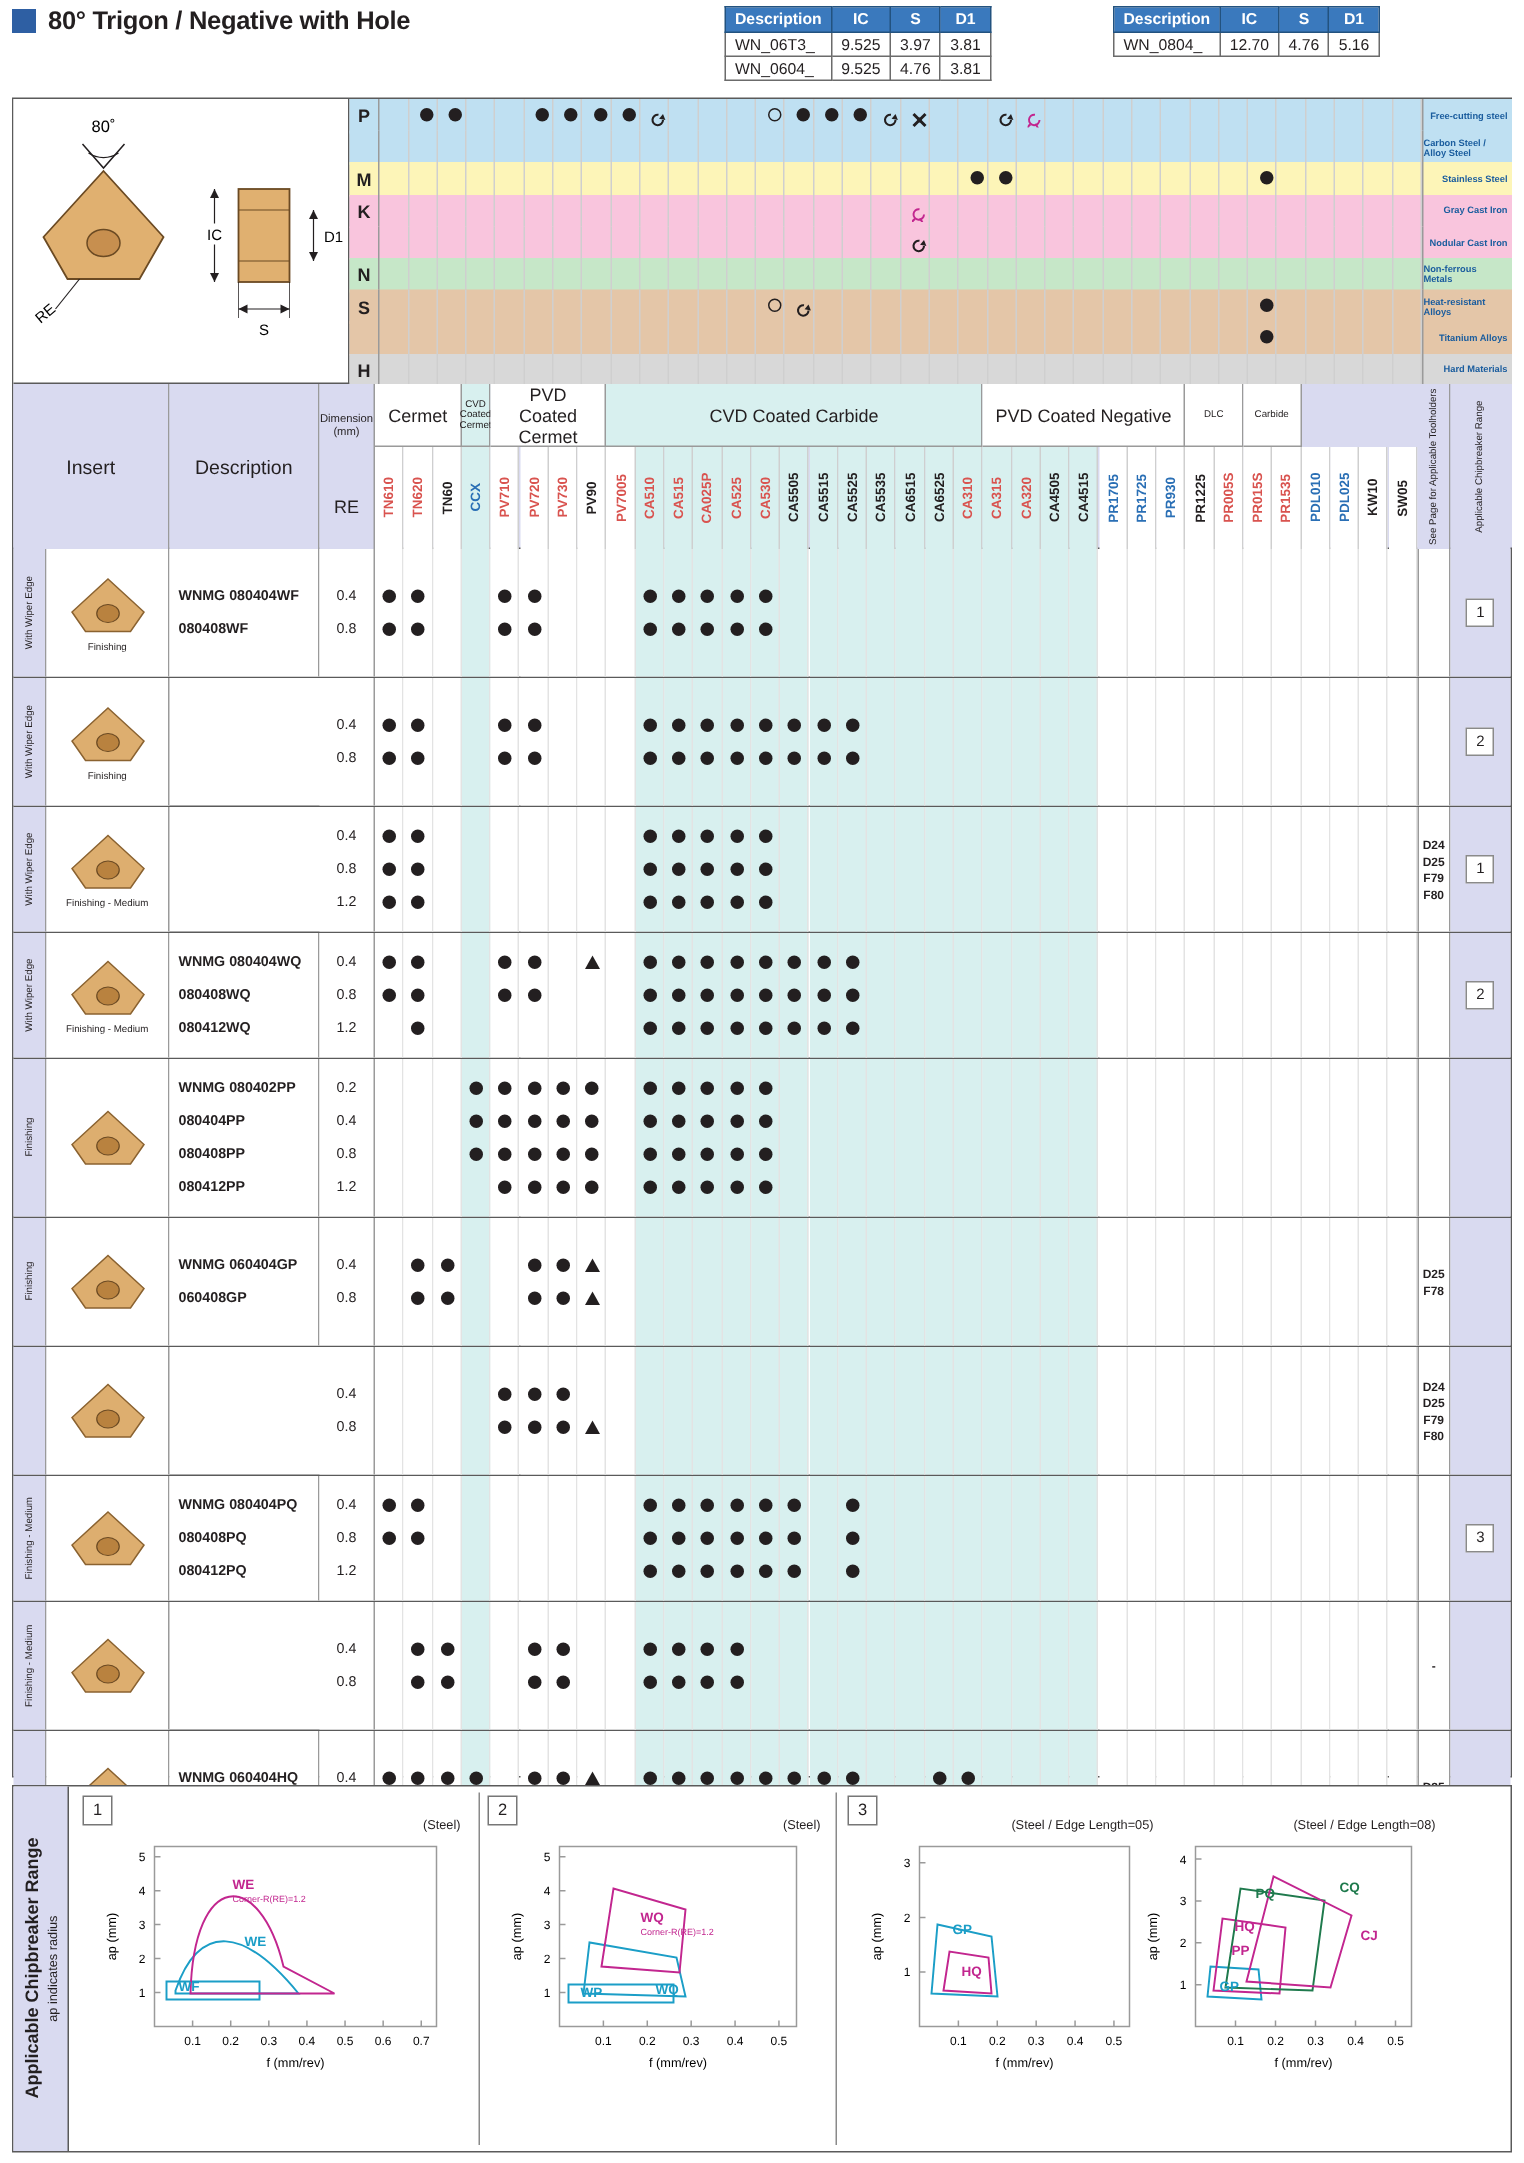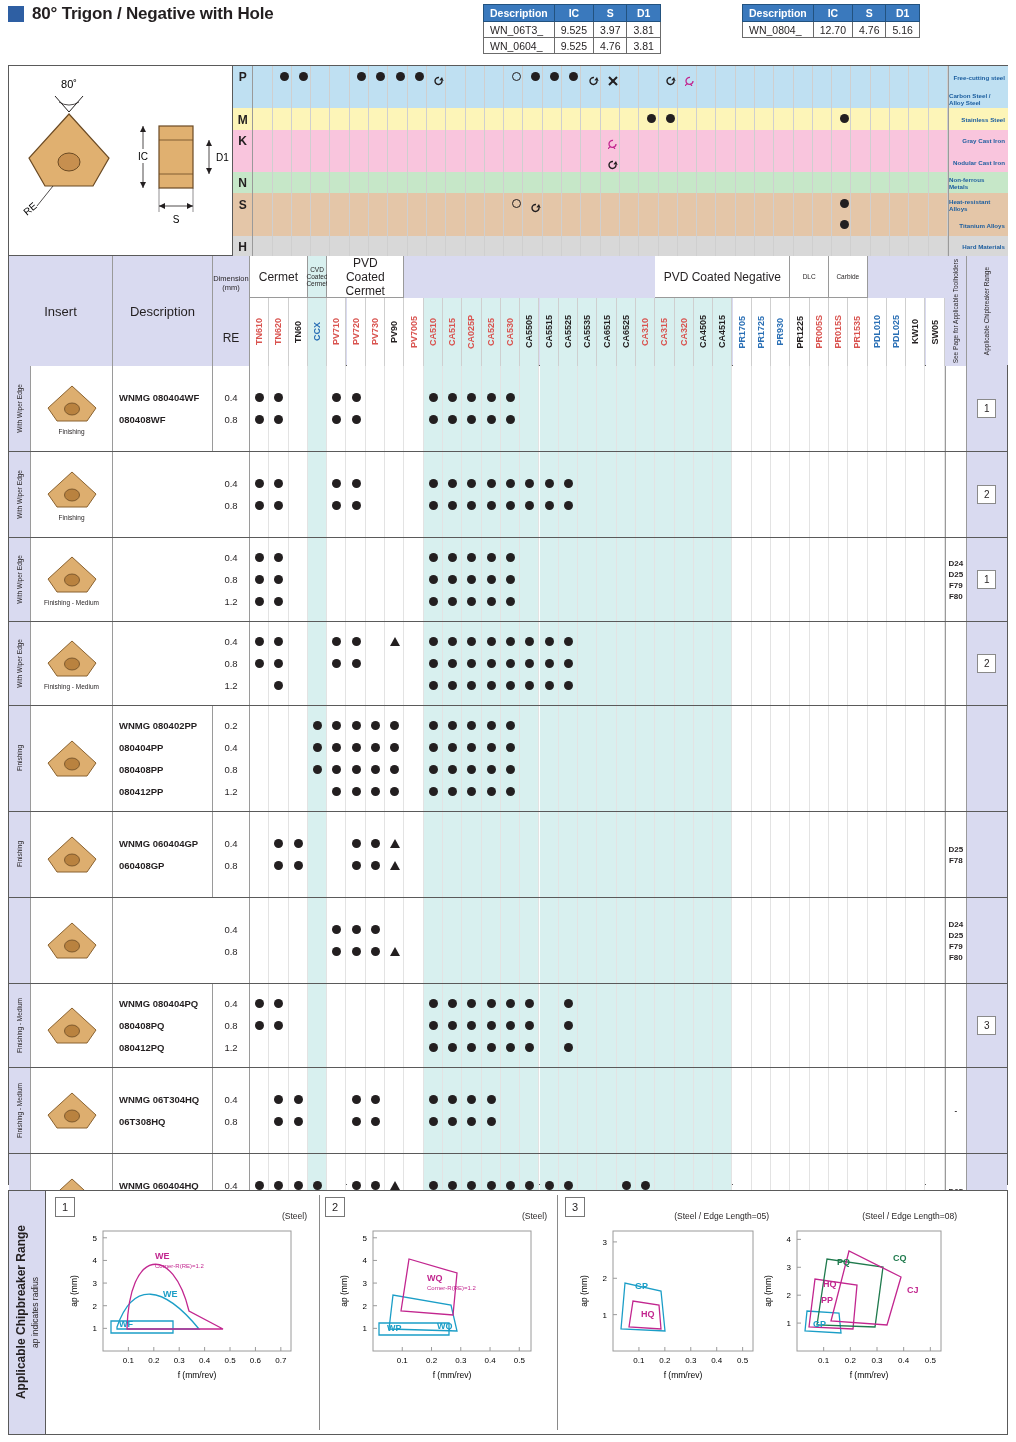--- a/index.html
+++ b/index.html
@@ -578,20 +578,23 @@
           <span>RE</span>
         </div>
         <div style="position: absolute; left: 241px; top: 0px; width: 57.9px; height: 42px; border-right: 1px solid rgb(154, 154, 154); border-bottom: 1px solid rgb(154, 154, 154); box-sizing: border-box; display: flex; align-items: center; justify-content: center; text-align: center; font-size: 12px; background: rgb(255, 255, 255);">
           <span>Cermet</span>
         </div>
         <div style="position: absolute; left: 298.9px; top: 0px; width: 19.3px; height: 42px; border-right: 1px solid rgb(154, 154, 154); border-bottom: 1px solid rgb(154, 154, 154); box-sizing: border-box; display: flex; align-items: center; justify-content: center; text-align: center; font-size: 6.5px; background: rgb(216, 240, 239);">
           <span>CVD<br>Coated<br>Cermet</span>
         </div>
         <div style="position: absolute; left: 318.2px; top: 0px; width: 77.2px; height: 42px; border-right: 1px solid rgb(154, 154, 154); border-bottom: 1px solid rgb(154, 154, 154); box-sizing: border-box; display: flex; align-items: center; justify-content: center; text-align: center; font-size: 12px; background: rgb(255, 255, 255);">
           <span>PVD<br>Coated<br>Cermet</span>
+        </div>
+        <div style="position: absolute; left: 395.4px; top: 0px; width: 250.9px; height: 42px; border-right: 1px solid rgb(154, 154, 154); border-bottom: 1px solid rgb(154, 154, 154); box-sizing: border-box; display: flex; align-items: center; justify-content: center; text-align: center; font-size: 12px; background: rgb(216, 240, 239);">
+          <span>CVD Coated Carbide</span>
         </div>
         <div style="position: absolute; left: 646.3px; top: 0px; width: 135.1px; height: 42px; border-right: 1px solid rgb(154, 154, 154); border-bottom: 1px solid rgb(154, 154, 154); box-sizing: border-box; display: flex; align-items: center; justify-content: center; text-align: center; font-size: 12px; background: rgb(255, 255, 255);">
           <span>PVD Coated Negative</span>
         </div>
         <div style="position: absolute; left: 781.4px; top: 0px; width: 38.6px; height: 42px; border-right: 1px solid rgb(154, 154, 154); border-bottom: 1px solid rgb(154, 154, 154); box-sizing: border-box; display: flex; align-items: center; justify-content: center; text-align: center; font-size: 6.5px; background: rgb(255, 255, 255);">
           <span>DLC</span>
         </div>
         <div style="position: absolute; left: 820px; top: 0px; width: 38.6px; height: 42px; border-right: 1px solid rgb(154, 154, 154); border-bottom: 1px solid rgb(154, 154, 154); box-sizing: border-box; display: flex; align-items: center; justify-content: center; text-align: center; font-size: 6.5px; background: rgb(255, 255, 255);">
           <span>Carbide</span>
         </div>
@@ -955,20 +958,25 @@
         <div style="position: absolute; left: 0px; top: 256px; width: 999px; height: 84px; border-bottom: 1px solid rgb(90, 90, 90); box-sizing: border-box;">
           <div style="position: absolute; left: 0px; top: 0px; width: 22px; height: 83px; background: rgb(217, 218, 240); border-right: 1px solid rgb(154, 154, 154); box-sizing: border-box; display: flex; align-items: center; justify-content: center;">
             <span style="writing-mode: vertical-rl; transform: rotate(180deg); font-size: 6.5px; white-space: nowrap;">With Wiper Edge</span>
           </div>
           <div style="position: absolute; left: 22px; top: 0px; width: 82px; height: 83px; background: rgb(255, 255, 255); border-right: 1px solid rgb(154, 154, 154); box-sizing: border-box; display: flex; flex-direction: column; align-items: center; justify-content: center;">
             <svg width="60" height="44" viewBox="0 0 60 44">
               <path d="M30 4 L54 26 L45 39 L15 39 L6 26 Z" fill="#ddae6f" stroke="#8a6230" stroke-width="1"></path>
               <ellipse cx="30" cy="27" rx="7.5" ry="6" fill="#b9823f" stroke="#6b4a23" stroke-width="0.8"></ellipse>
             </svg>
             <div style="font-size: 6.5px; margin-top: 2px;">Finishing - Medium</div>
+          </div>
+          <div style="position: absolute; left: 104px; top: 0px; width: 100px; height: 83px; background: rgb(255, 255, 255); border-right: 1px solid rgb(154, 154, 154); box-sizing: border-box; display: flex; flex-direction: column; justify-content: center; padding-left: 6px; font-size: 9.5px; font-weight: bold;">
+            <div style="height: 22px; line-height: 22px; white-space: nowrap;">WNMG 080404WQ</div>
+            <div style="height: 22px; line-height: 22px; white-space: nowrap;">080408WQ</div>
+            <div style="height: 22px; line-height: 22px; white-space: nowrap;">080412WQ</div>
           </div>
           <div style="position: absolute; left: 204px; top: 0px; width: 37px; height: 83px; background: rgb(255, 255, 255); border-right: 1px solid rgb(154, 154, 154); box-sizing: border-box; display: flex; flex-direction: column; justify-content: center; align-items: center; font-size: 9.5px;">
             <div style="height: 22px; line-height: 22px;">0.4</div>
             <div style="height: 22px; line-height: 22px;">0.8</div>
             <div style="height: 22px; line-height: 22px;">1.2</div>
           </div>
           <div style="position: absolute; left: 241px; top: 0px; width: 19.3px; height: 83px; background: rgb(255, 255, 255); border-right: 1px solid rgb(227, 227, 227); box-sizing: border-box;"></div>
           <div style="position: absolute; left: 260.3px; top: 0px; width: 19.3px; height: 83px; background: rgb(255, 255, 255); border-right: 1px solid rgb(227, 227, 227); box-sizing: border-box;"></div>
           <div style="position: absolute; left: 279.6px; top: 0px; width: 19.3px; height: 83px; background: rgb(255, 255, 255); border-right: 1px solid rgb(227, 227, 227); box-sizing: border-box;"></div>
           <div style="position: absolute; left: 298.9px; top: 0px; width: 19.3px; height: 83px; background: rgb(216, 240, 239); border-right: 1px solid rgb(227, 227, 227); box-sizing: border-box;"></div>
@@ -1366,24 +1374,20 @@
         </div>
         <div style="position: absolute; left: 0px; top: 702px; width: 999px; height: 86px; border-bottom: 1px solid rgb(90, 90, 90); box-sizing: border-box;">
           <div style="position: absolute; left: 0px; top: 0px; width: 22px; height: 85px; background: rgb(217, 218, 240); border-right: 1px solid rgb(154, 154, 154); box-sizing: border-box; display: flex; align-items: center; justify-content: center;">
             <span style="writing-mode: vertical-rl; transform: rotate(180deg); font-size: 6.5px; white-space: nowrap;">Finishing - Medium</span>
           </div>
           <div style="position: absolute; left: 22px; top: 0px; width: 82px; height: 85px; background: rgb(255, 255, 255); border-right: 1px solid rgb(154, 154, 154); box-sizing: border-box; display: flex; flex-direction: column; align-items: center; justify-content: center;">
             <svg width="60" height="44" viewBox="0 0 60 44">
               <path d="M30 4 L54 26 L45 39 L15 39 L6 26 Z" fill="#ddae6f" stroke="#8a6230" stroke-width="1"></path>
               <ellipse cx="30" cy="27" rx="7.5" ry="6" fill="#b9823f" stroke="#6b4a23" stroke-width="0.8"></ellipse>
             </svg>
-          </div>
-          <div style="position: absolute; left: 104px; top: 0px; width: 100px; height: 85px; background: rgb(255, 255, 255); border-right: 1px solid rgb(154, 154, 154); box-sizing: border-box; display: flex; flex-direction: column; justify-content: center; padding-left: 6px; font-size: 9.5px; font-weight: bold;">
-            <div style="height: 22px; line-height: 22px; white-space: nowrap;">WNMG 06T304HQ</div>
-            <div style="height: 22px; line-height: 22px; white-space: nowrap;">06T308HQ</div>
           </div>
           <div style="position: absolute; left: 204px; top: 0px; width: 37px; height: 85px; background: rgb(255, 255, 255); border-right: 1px solid rgb(154, 154, 154); box-sizing: border-box; display: flex; flex-direction: column; justify-content: center; align-items: center; font-size: 9.5px;">
             <div style="height: 22px; line-height: 22px;">0.4</div>
             <div style="height: 22px; line-height: 22px;">0.8</div>
           </div>
           <div style="position: absolute; left: 241px; top: 0px; width: 19.3px; height: 85px; background: rgb(255, 255, 255); border-right: 1px solid rgb(227, 227, 227); box-sizing: border-box;"></div>
           <div style="position: absolute; left: 260.3px; top: 0px; width: 19.3px; height: 85px; background: rgb(255, 255, 255); border-right: 1px solid rgb(227, 227, 227); box-sizing: border-box;"></div>
           <div style="position: absolute; left: 279.6px; top: 0px; width: 19.3px; height: 85px; background: rgb(255, 255, 255); border-right: 1px solid rgb(227, 227, 227); box-sizing: border-box;"></div>
           <div style="position: absolute; left: 298.9px; top: 0px; width: 19.3px; height: 85px; background: rgb(216, 240, 239); border-right: 1px solid rgb(227, 227, 227); box-sizing: border-box;"></div>
           <div style="position: absolute; left: 318.2px; top: 0px; width: 19.3px; height: 85px; background: rgb(255, 255, 255); border-right: 1px solid rgb(227, 227, 227); box-sizing: border-box;"></div>

